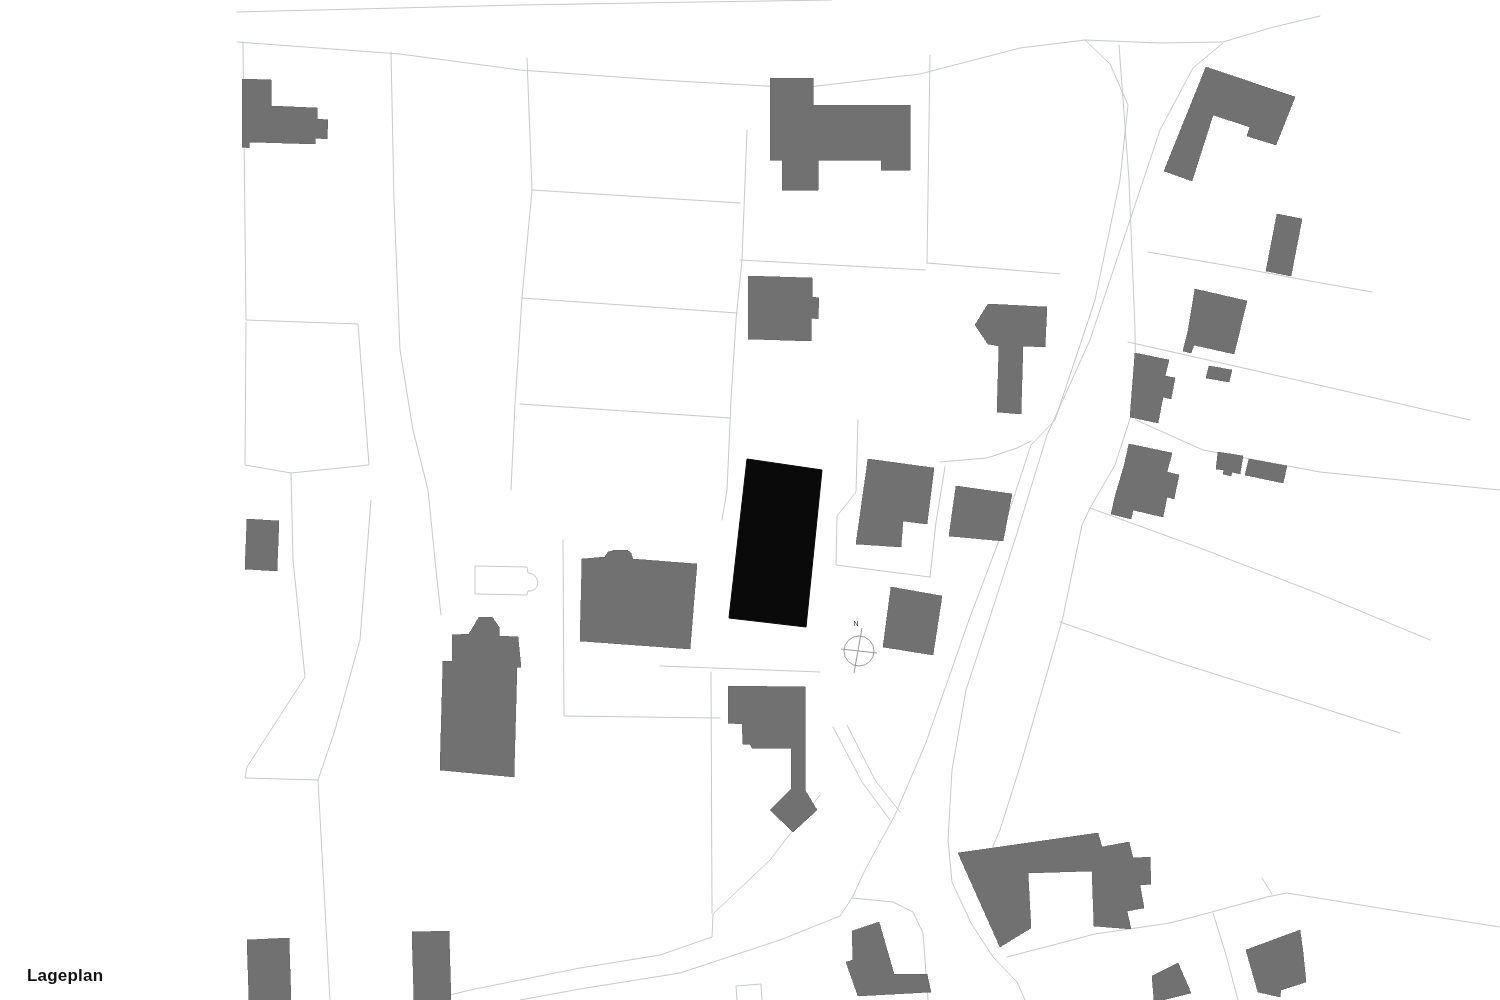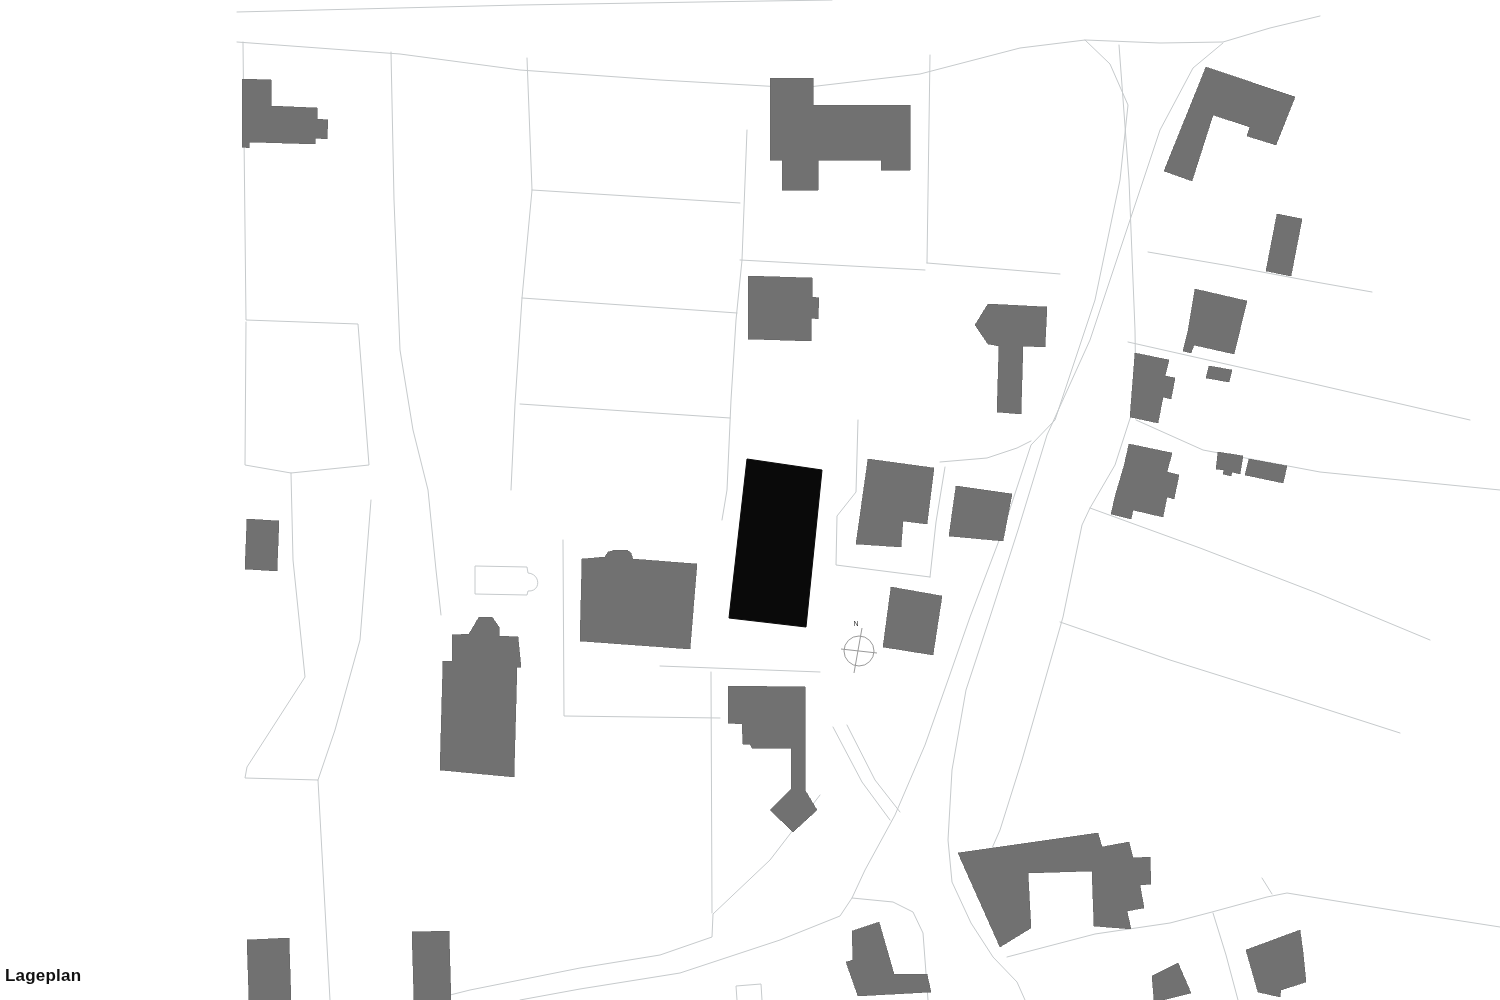--- a/index.html
+++ b/index.html
@@ -1,19 +1,19 @@
 <!DOCTYPE html>
 <html><head>
 <meta charset="utf-8">
 <style>
   html,body{margin:0;padding:0;background:#ffffff;}
   #stage{position:relative;width:1500px;height:1000px;background:#ffffff;overflow:hidden;
          font-family:"Liberation Sans", sans-serif;}
   #map-svg{position:absolute;left:0;top:0;}
-  #caption{position:absolute;left:5px;top:966px;font-size:17px;font-weight:bold;color:#111111;
+  #caption{position:absolute;left:27px;top:966px;font-size:17px;font-weight:bold;color:#111111;
            letter-spacing:0.2px;}
   .parcel-line{fill:none;stroke-linejoin:round;stroke-linecap:round;}
   .bldg{shape-rendering:crispEdges;}
   #compass-n{font-size:7px;fill:#333;}
 </style>
 </head>
 <body>
 
 <div id="stage">
   <svg id="map-svg" width="1500" height="1000" viewBox="0 0 1500 1000">

